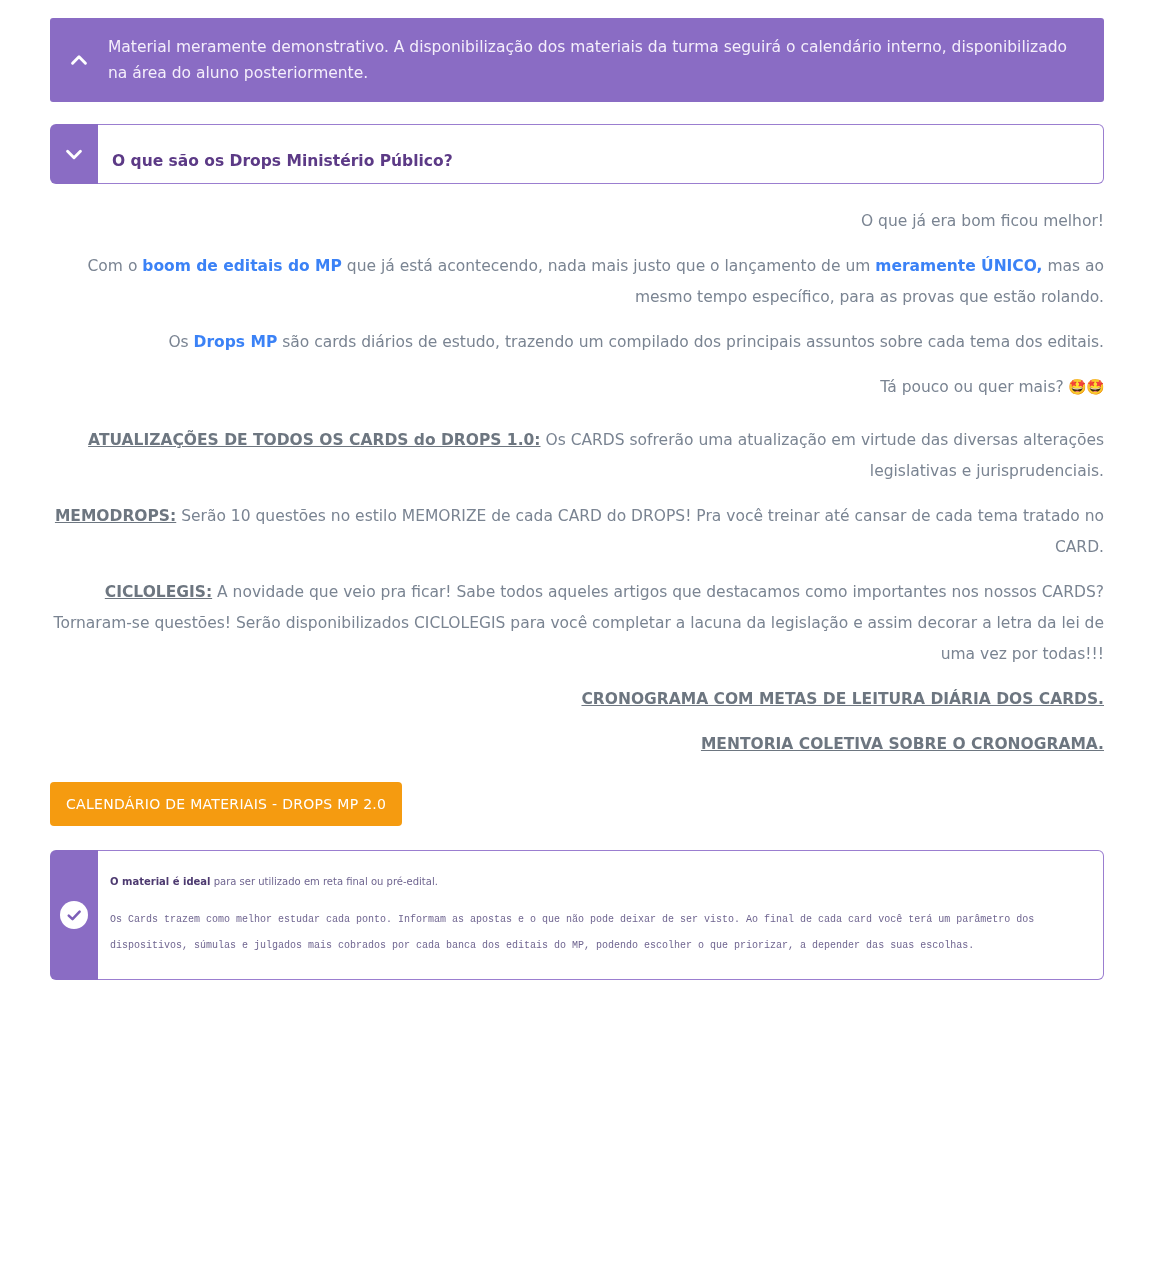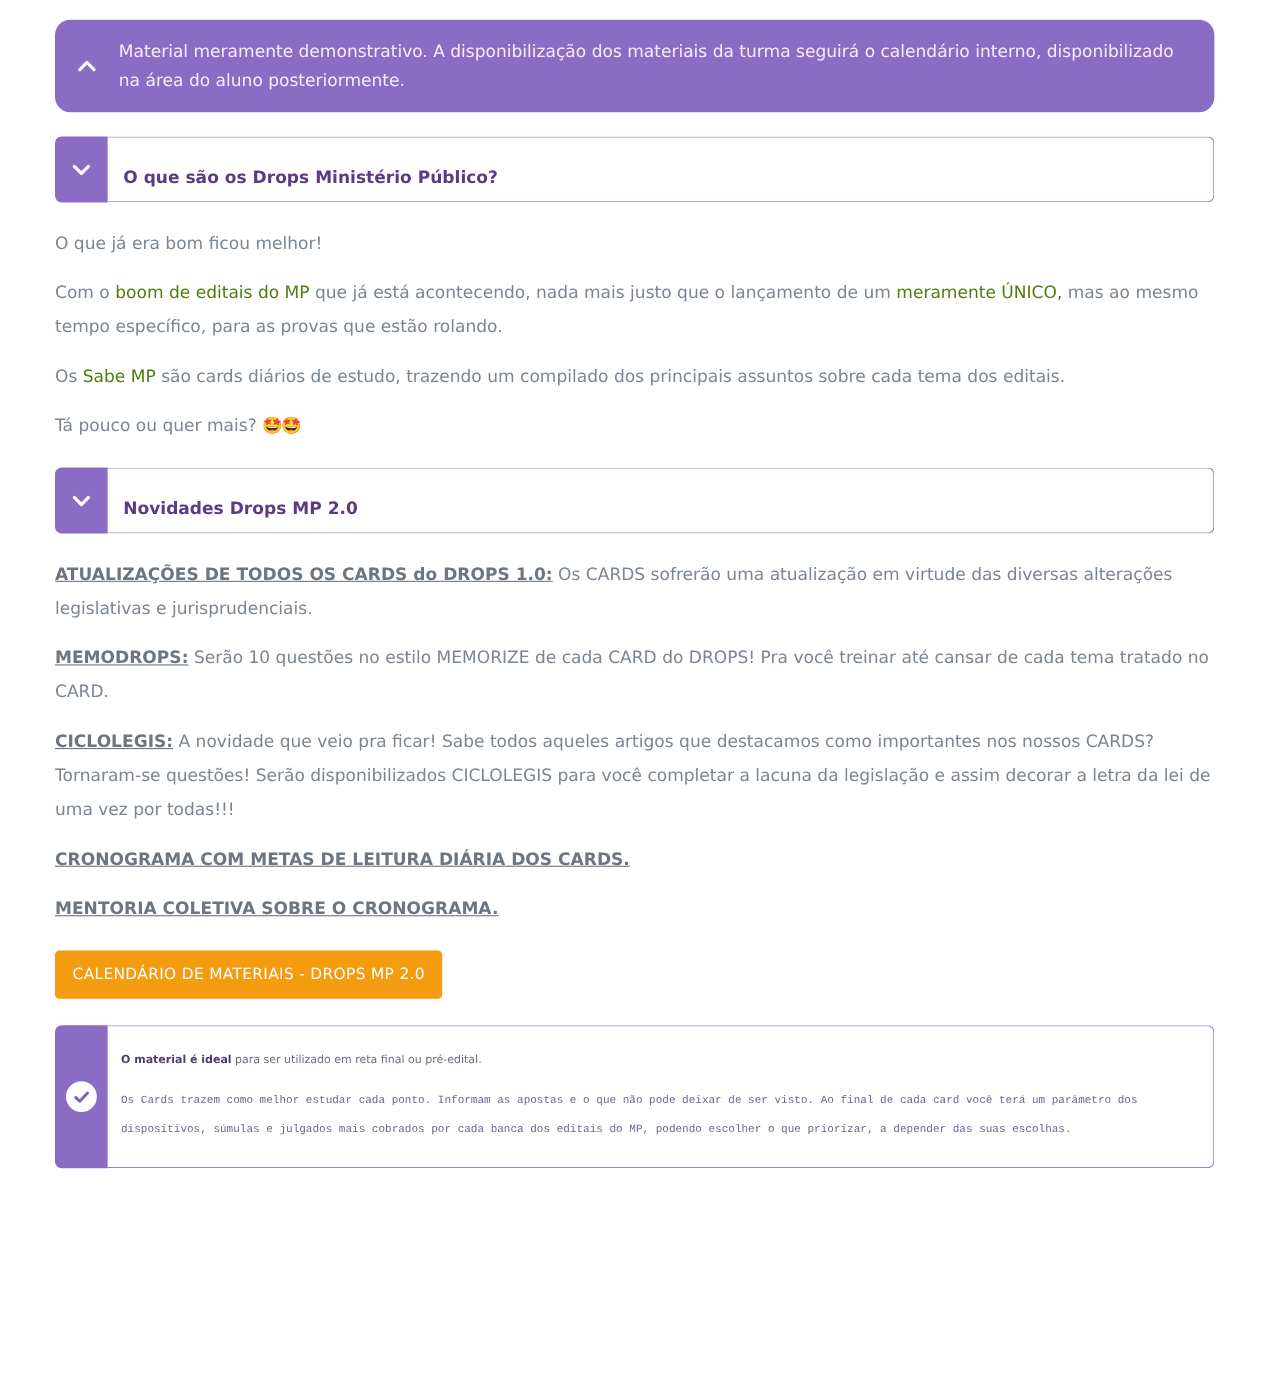--- a/index.html
+++ b/index.html
@@ -17,21 +17,21 @@
   .page {
     width: 1154px;
     padding: 18px 50px 14px 50px;
   }
 
   
   .notice {
     display: flex;
     align-items: center;
     background: #8a6cc4;
-    border-radius: 14px;
+    border-radius: 3px;
     min-height: 82px;
     margin-bottom: 22px;
   }
   .notice-icon {
     width: 58px;
     flex: 0 0 58px;
     display: flex;
     align-items: center;
     justify-content: center;
     color: #ffffff;
@@ -74,29 +74,29 @@
     padding: 24px 18px 10px 14px;
   }
   .acc-title {
     color: #5c3a86;
     font-weight: bold;
     font-size: 15.5px;
     line-height: 24px;
   }
 
   
-  .prose { margin: 0 0 22px 0; }
+  .prose { margin: 0 0 22px 0; text-align: right; }
   .prose p {
     margin: 0 0 14px 0;
     color: #7a8492;
     font-size: 15.5px;
     line-height: 31px;
   }
   .prose p:last-child { margin-bottom: 0; }
-  .prose b, .prose strong { color: #4d7c0f; font-weight: normal; }
+  .prose b, .prose strong { color: #3b82f6; font-weight: bold; }
   .prose u, .ul {
     text-decoration: underline;
     font-weight: bold;
     color: #6d7680;
   }
   .emoji { font-size: 15px; letter-spacing: -1px; }
 
   
   .cta-wrap { margin: 0 0 24px 0; }
   .cta {
@@ -176,34 +176,24 @@
       </svg>
     </div>
     <div class="acc-body">
       <span class="acc-title">O que são os Drops Ministério Público?</span>
     </div>
   </div>
 
   <div class="prose">
     <p>O que já era bom ficou melhor!</p>
     <p><span>Com o </span><b>boom de editais do MP</b><span> que já está acontecendo, nada mais justo que o lançamento de um </span><b>meramente ÚNICO,</b><span> mas ao mesmo tempo específico, para as provas que estão rolando.</span></p>
-    <p><span>Os </span><b>Sabe MP</b><span> são cards diários de estudo, trazendo um compilado dos principais assuntos sobre cada tema dos editais.</span></p>
+    <p><span>Os </span><b>Drops MP</b><span> são cards diários de estudo, trazendo um compilado dos principais assuntos sobre cada tema dos editais.</span></p>
     <p><span>Tá pouco ou quer mais? </span><span class="emoji">🤩🤩</span></p>
   </div>
 
-  <div class="accordion">
-    <div class="acc-tab">
-      <svg width="22" height="22" viewBox="0 0 24 24" aria-hidden="true">
-        <path d="M5 9 L12 16 L19 9" fill="none" stroke="#ffffff" stroke-width="3.2" stroke-linecap="round" stroke-linejoin="round"></path>
-      </svg>
-    </div>
-    <div class="acc-body">
-      <span class="acc-title">Novidades Drops MP 2.0</span>
-    </div>
-  </div>
 
   <div class="prose">
     <p><span class="ul">ATUALIZAÇÕES DE TODOS OS CARDS do DROPS 1.0:</span><span> Os CARDS sofrerão uma atualização em virtude das diversas alterações legislativas e jurisprudenciais.</span></p>
     <p><span class="ul">MEMODROPS:</span><span> Serão 10 questões no estilo MEMORIZE de cada CARD do DROPS! Pra você treinar até cansar de cada tema tratado no CARD.</span></p>
     <p><span class="ul">CICLOLEGIS:</span><span> A novidade que veio pra ficar! Sabe todos aqueles artigos que destacamos como importantes nos nossos CARDS? Tornaram-se questões! Serão disponibilizados CICLOLEGIS para você completar a lacuna da legislação e assim decorar a letra da lei de uma vez por todas!!!</span></p>
     <p><span class="ul">CRONOGRAMA COM METAS DE LEITURA DIÁRIA DOS CARDS.</span></p>
     <p><span class="ul">MENTORIA COLETIVA SOBRE O CRONOGRAMA.</span></p>
   </div>
 
 

